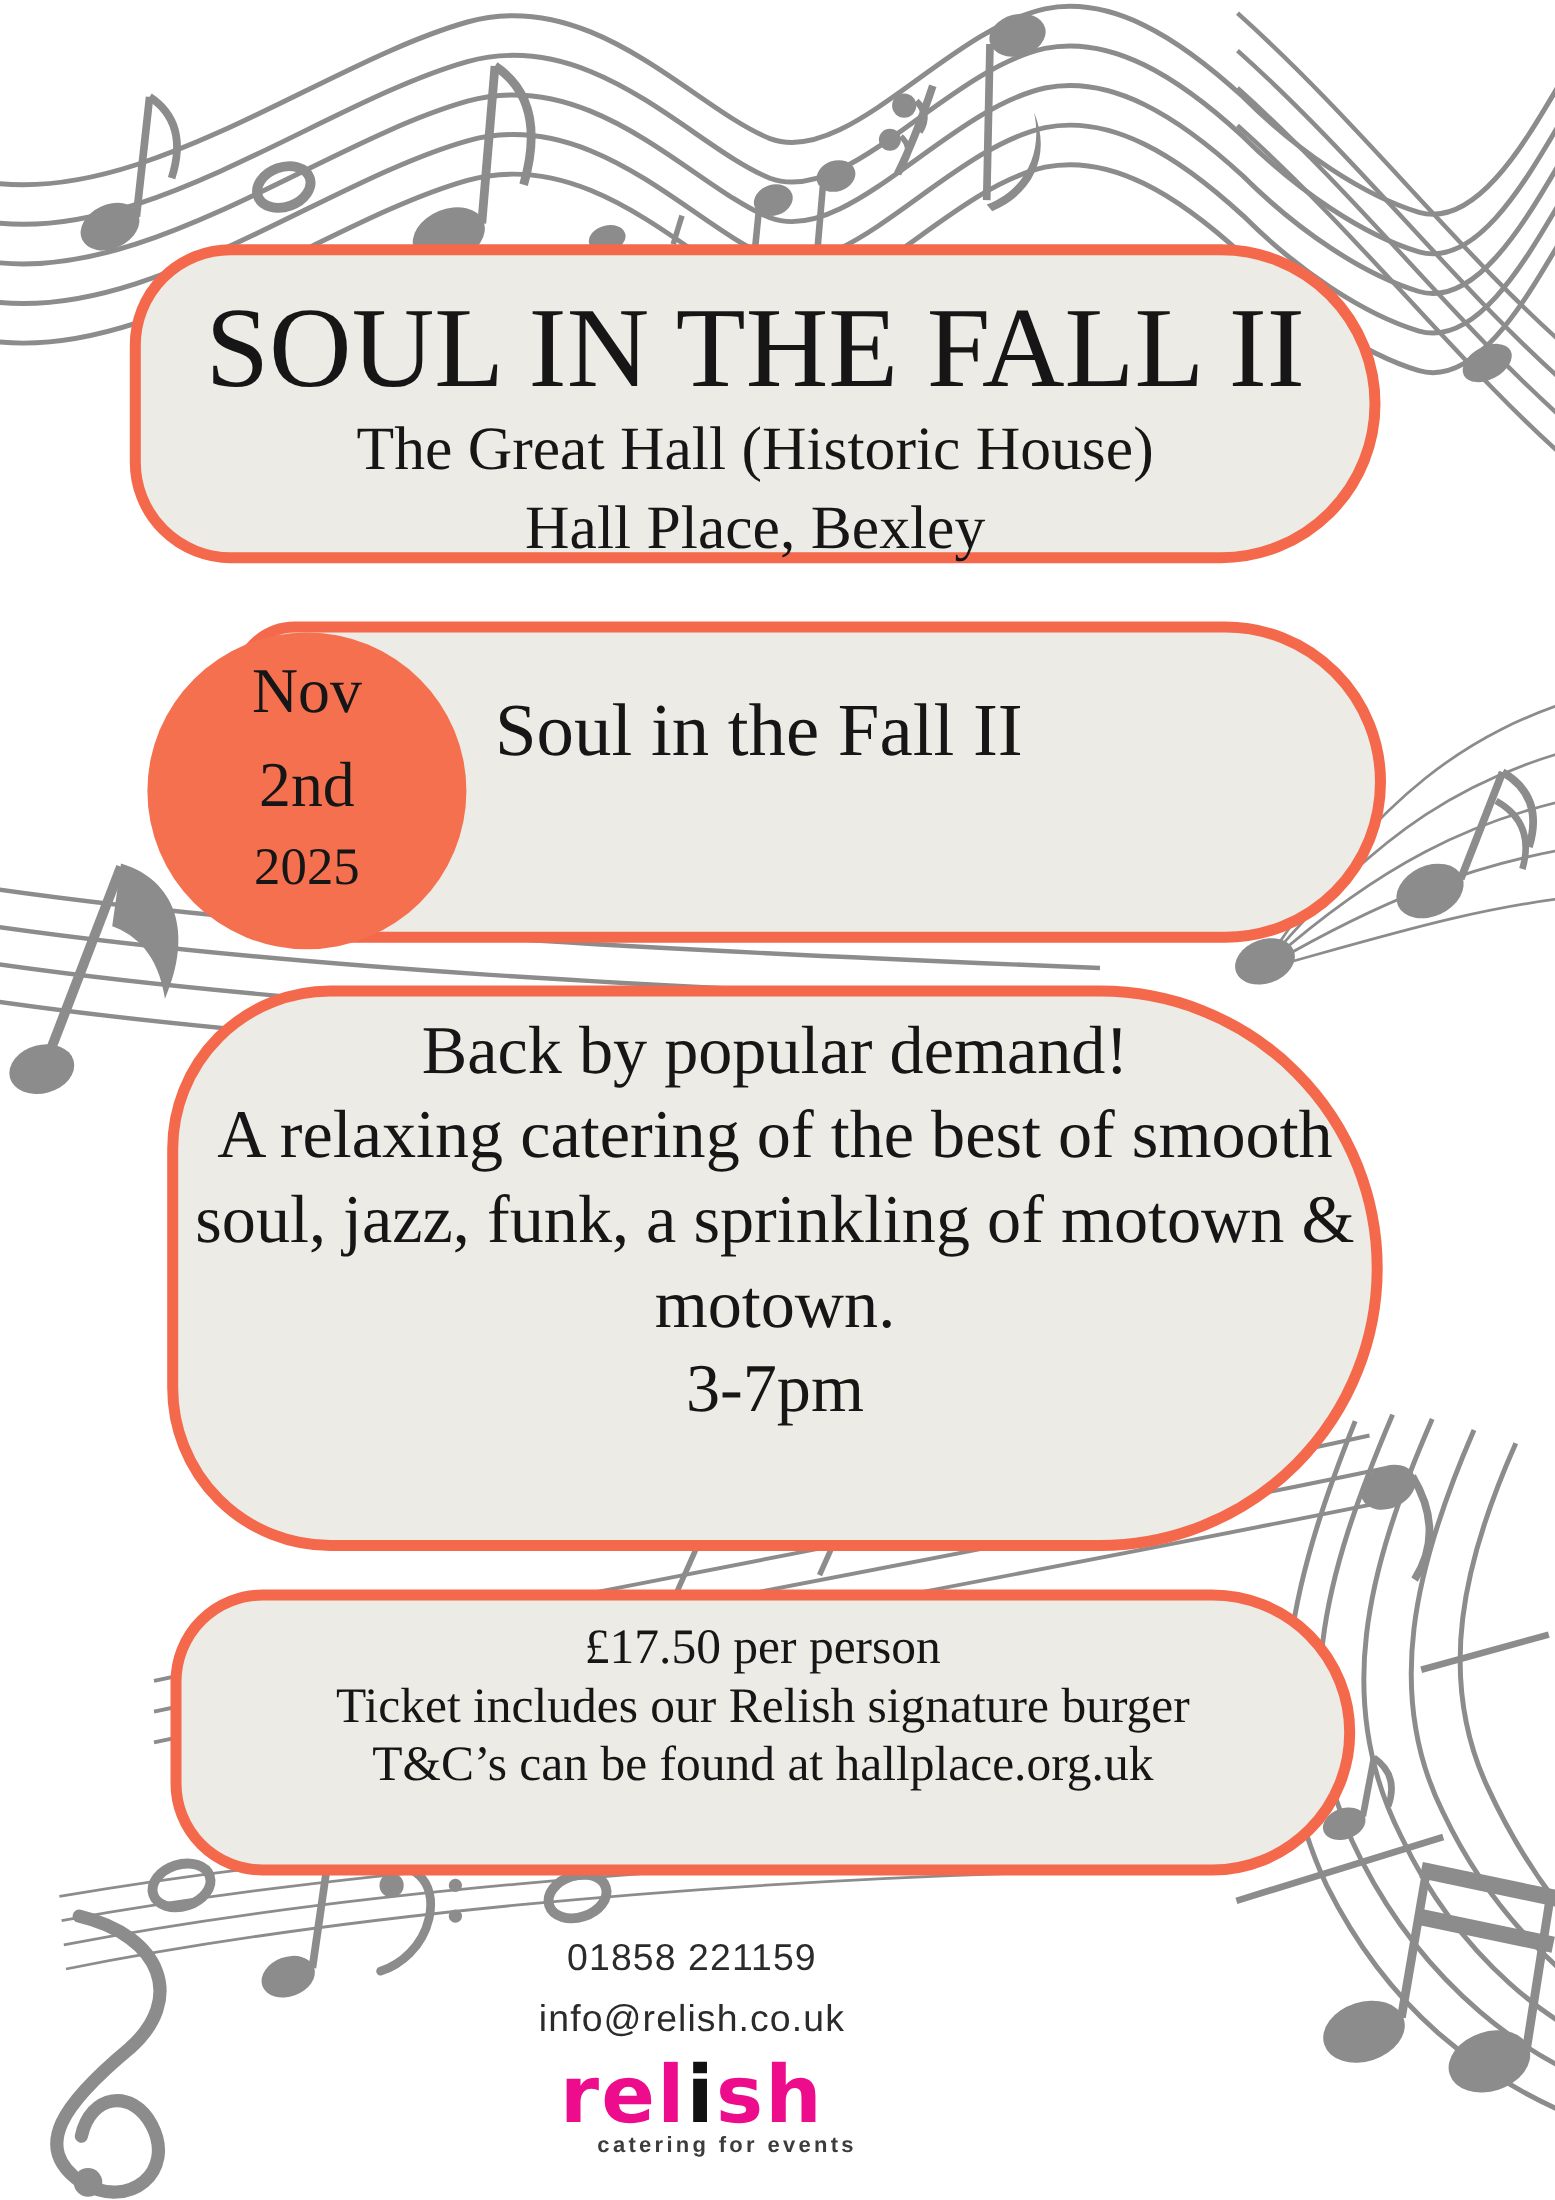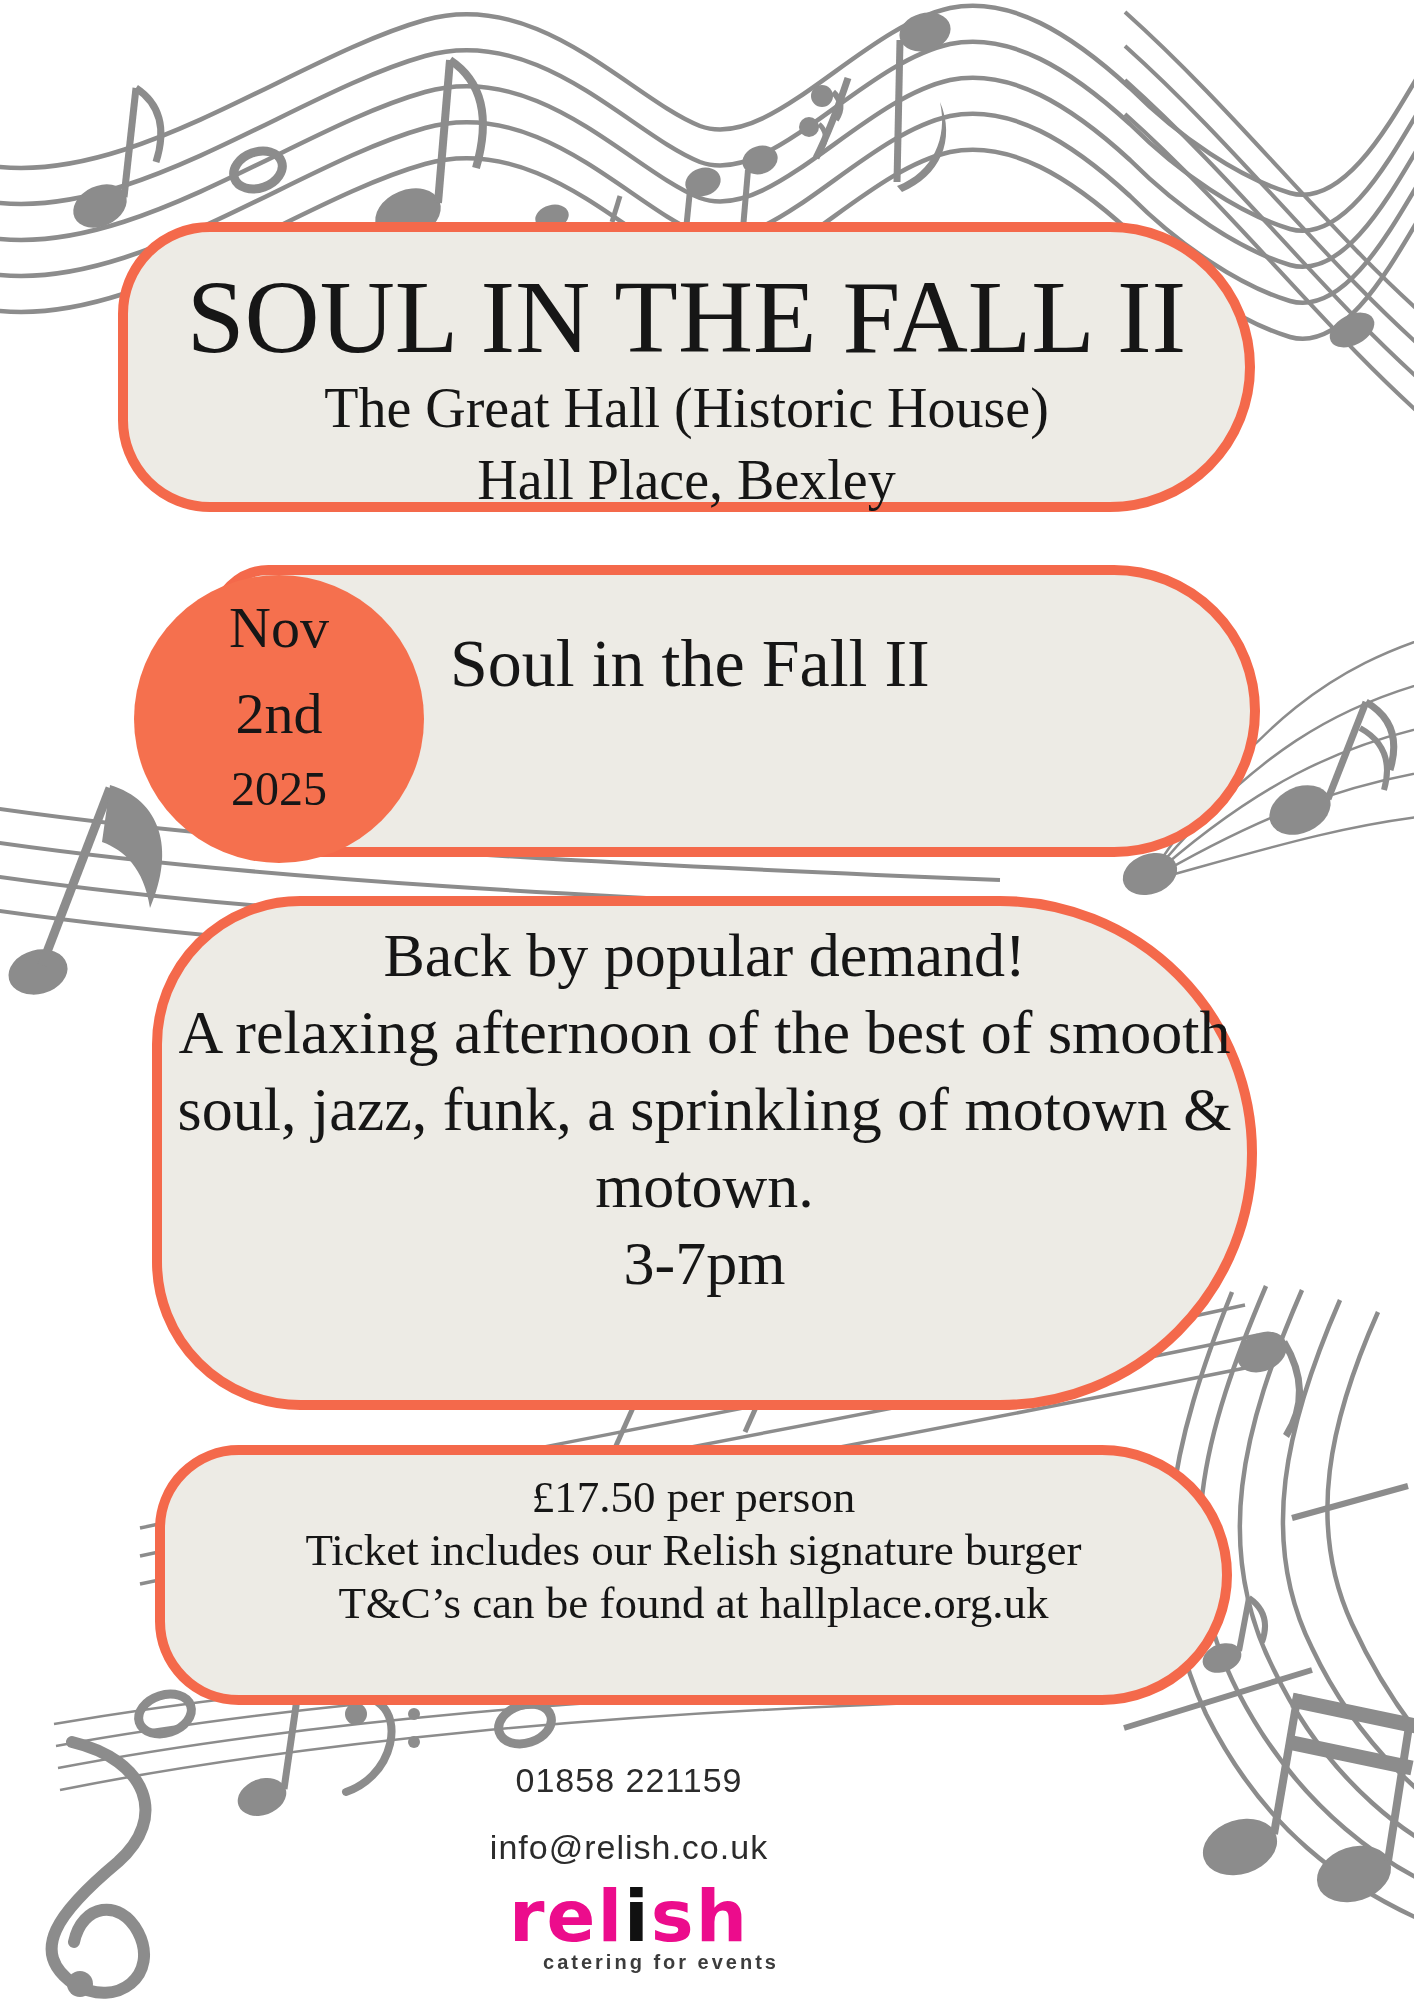--- a/index.html
+++ b/index.html
@@ -38,21 +38,21 @@
                text-align:center;padding-top:11px;}
   #details-box .dl{font-size:62px;line-height:77px;}
 
   #ticket-box{left:155px;top:1445px;width:1077px;height:260px;border-radius:85px 132px 132px 85px;
               text-align:center;padding-top:16px;}
   #ticket-box .tl{font-size:45px;line-height:53px;}
 
   #contact{position:absolute;left:329px;top:1758px;width:600px;text-align:center;z-index:1;
            font-family:"Liberation Sans", sans-serif;color:var(--contact-text);}
   #contact .phone{font-size:34px;line-height:44px;letter-spacing:1px;}
-  #contact .email{font-size:34px;line-height:50px;margin-top:20px;letter-spacing:1px;}
+  #contact .email{font-size:34px;line-height:50px;margin-top:8px;letter-spacing:1px;}
   #contact .logo{margin-top:10px;font-family:"DejaVu Sans", sans-serif;font-weight:bold;
                  font-size:72px;line-height:68px;letter-spacing:2px;color:var(--logo-pink);}
   #contact .logo .lb{color:#111;}
   #contact .tagline{font-size:20px;line-height:24px;letter-spacing:3px;color:var(--tagline-gray);
                     text-align:right;padding-right:150px;font-weight:bold;}
 </style>
 </head>
 <body>
 
 <div class="page">
@@ -204,21 +204,21 @@
   </section>
 
   <div id="date-badge">
     <div class="d1">Nov</div>
     <div class="d2">2nd</div>
     <div class="d3">2025</div>
   </div>
 
   <section class="box" id="details-box">
     <div class="dl">Back by popular demand!</div>
-    <div class="dl">A relaxing afternoon of the best of smooth</div>
+    <div class="dl">A relaxing catering of the best of smooth</div>
     <div class="dl">soul, jazz, funk, a sprinkling of motown &amp;</div>
     <div class="dl">motown.</div>
     <div class="dl">3-7pm</div>
   </section>
 
   <section class="box" id="ticket-box">
     <div class="tl">£17.50 per person</div>
     <div class="tl">Ticket includes our Relish signature burger</div>
     <div class="tl">T&amp;C’s can be found at hallplace.org.uk</div>
   </section>

